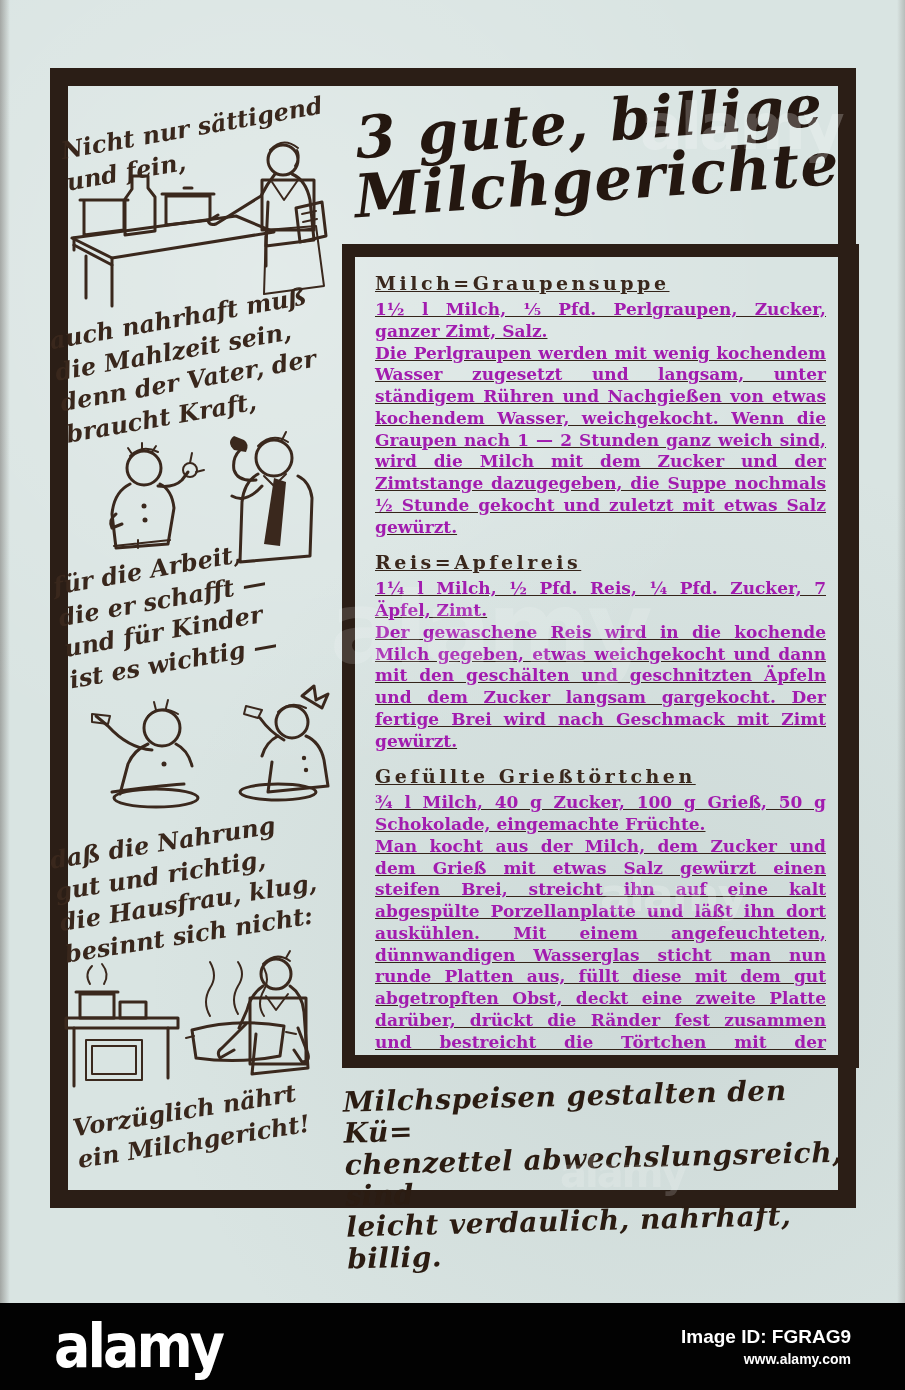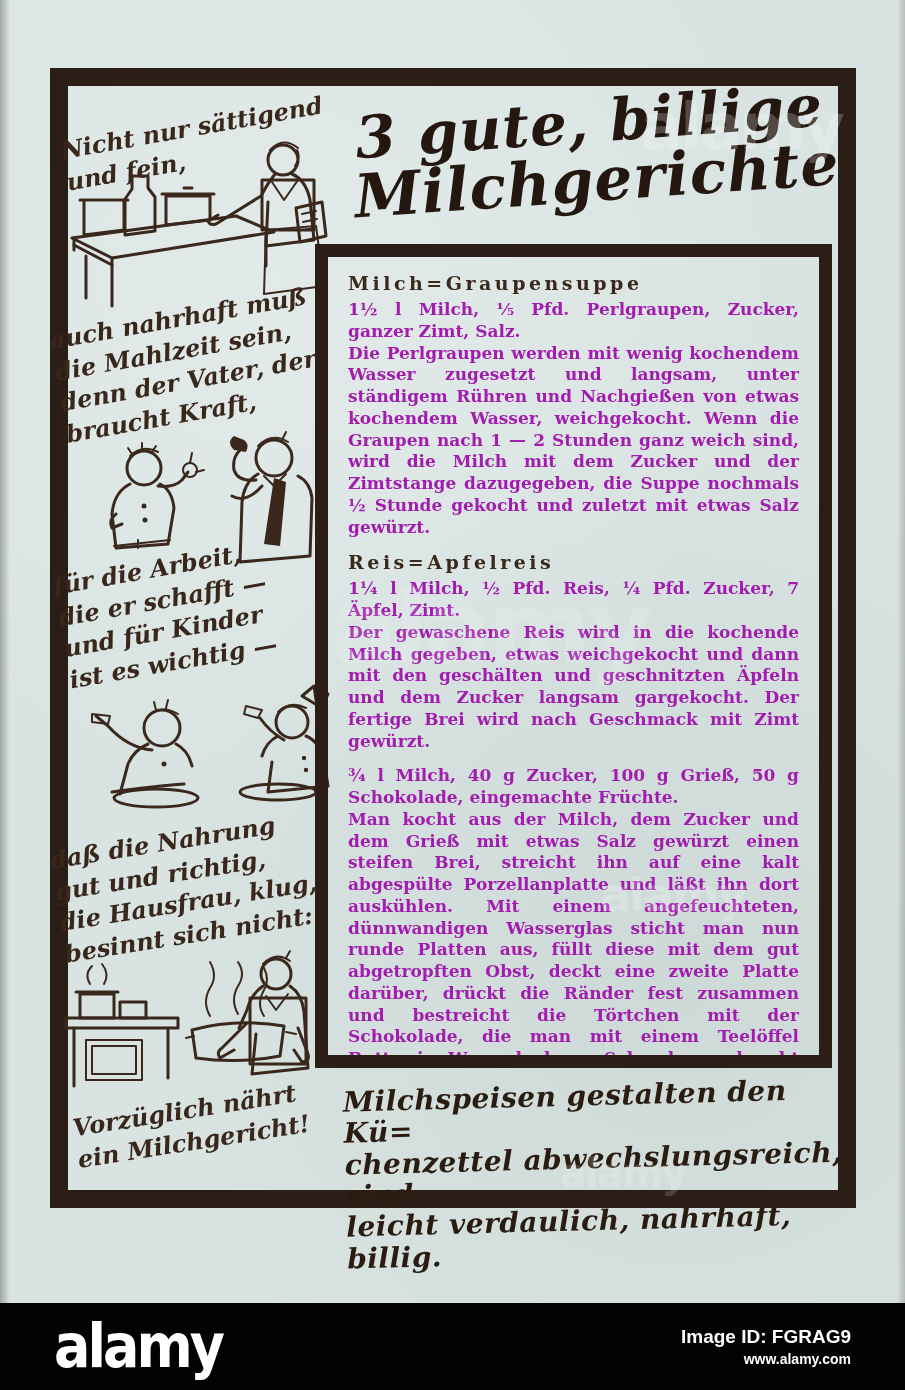--- a/index.html
+++ b/index.html
@@ -40,23 +40,23 @@
   .v3{left:56px; top:824px; transform:rotate(-9deg);}
   .v4{left:74px; top:1094px; transform:rotate(-9deg);}
 
   .illus{position:absolute; z-index:2;}
   .i1{left:66px; top:138px;}
   .i2{left:86px; top:420px;}
   .i3{left:64px; top:680px;}
   .i4{left:60px; top:946px;}
 
   .recipe-box{
-    position:absolute; left:315px; top:244px; width:517px; height:824px;
+    position:absolute; left:342px; top:244px; width:517px; height:824px;
     border:13px solid #2b1e16; z-index:2;
-    padding:15px 20px 10px 20px; overflow:hidden;
+    padding:15px 20px 10px 20px; overflow:hidden;text-decoration:underline;
   }
   .recipe{margin-bottom:13px;}
   .recipe h2{
     font-size:19px; font-weight:bold; letter-spacing:3.5px;
     color:#3a281d; margin-bottom:5px;
   }
   .recipe p{
     font-size:17px; font-weight:bold; line-height:1.28;
     text-align:justify; color:#a21caf;
   }
@@ -241,20 +241,21 @@
     <h2>Milch=Graupensuppe</h2>
     <p class="ing">1½ l Milch, ⅕ Pfd. Perlgraupen, Zucker, ganzer Zimt, Salz.</p>
     <p class="instr">Die Perlgraupen werden mit wenig kochendem Wasser zugesetzt und langsam, unter ständigem Rühren und Nachgießen von etwas kochendem Wasser, weichgekocht. Wenn die Graupen nach 1 — 2 Stunden ganz weich sind, wird die Milch mit dem Zucker und der Zimtstange dazugegeben, die Suppe nochmals ½ Stunde gekocht und zuletzt mit etwas Salz gewürzt.</p>
   </section>
   <section class="recipe">
     <h2>Reis=Apfelreis</h2>
     <p class="ing">1¼ l Milch, ½ Pfd. Reis, ¼ Pfd. Zucker, 7 Äpfel, Zimt.</p>
     <p class="instr">Der gewaschene Reis wird in die kochende Milch gegeben, etwas weichgekocht und dann mit den geschälten und geschnitzten Äpfeln und dem Zucker langsam gargekocht. Der fertige Brei wird nach Geschmack mit Zimt gewürzt.</p>
   </section>
   <section class="recipe">
+    <h2>Gefüllte Grießtörtchen</h2>
     <p class="ing">¾ l Milch, 40 g Zucker, 100 g Grieß, 50 g Schokolade, eingemachte Früchte.</p>
     <p class="instr">Man kocht aus der Milch, dem Zucker und dem Grieß mit etwas Salz gewürzt einen steifen Brei, streicht ihn auf eine kalt abgespülte Porzellanplatte und läßt ihn dort auskühlen. Mit einem angefeuchteten, dünnwandigen Wasserglas sticht man nun runde Platten aus, füllt diese mit dem gut abgetropften Obst, deckt eine zweite Platte darüber, drückt die Ränder fest zusammen und bestreicht die Törtchen mit der Schokolade, die man mit einem Teelöffel Butter im Wasserbad zum Schmelzen gebracht hat. Die fertigen Törtchen können mit dem Saft der eingemachten Früchte serviert werden.</p>
   </section>
 </div>
 
 <div class="slogan">
   <div>Milchspeisen gestalten den Kü=</div>
   <div>chenzettel abwechslungsreich, sind</div>
   <div>leicht verdaulich, nahrhaft, billig.</div>
 </div>

